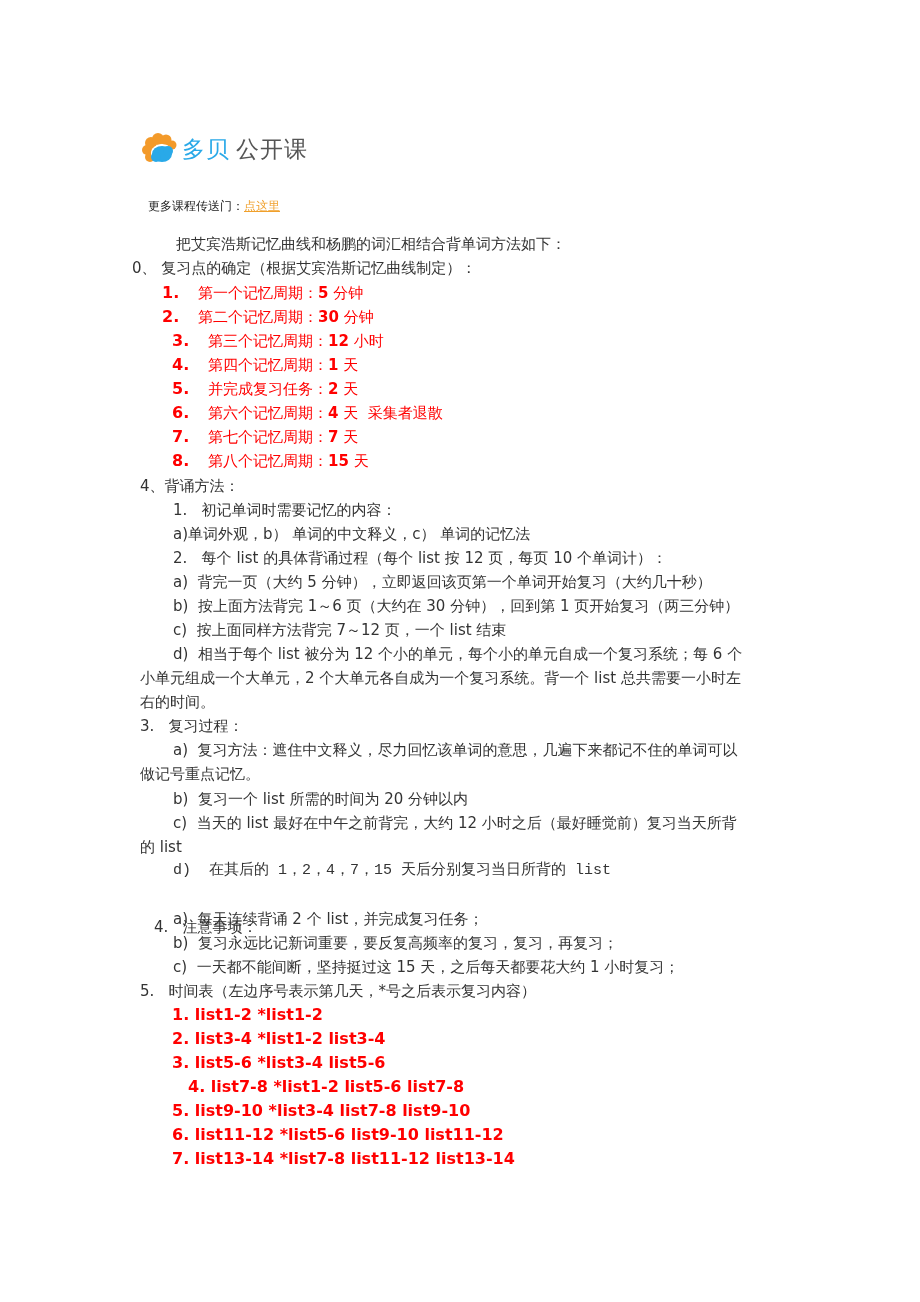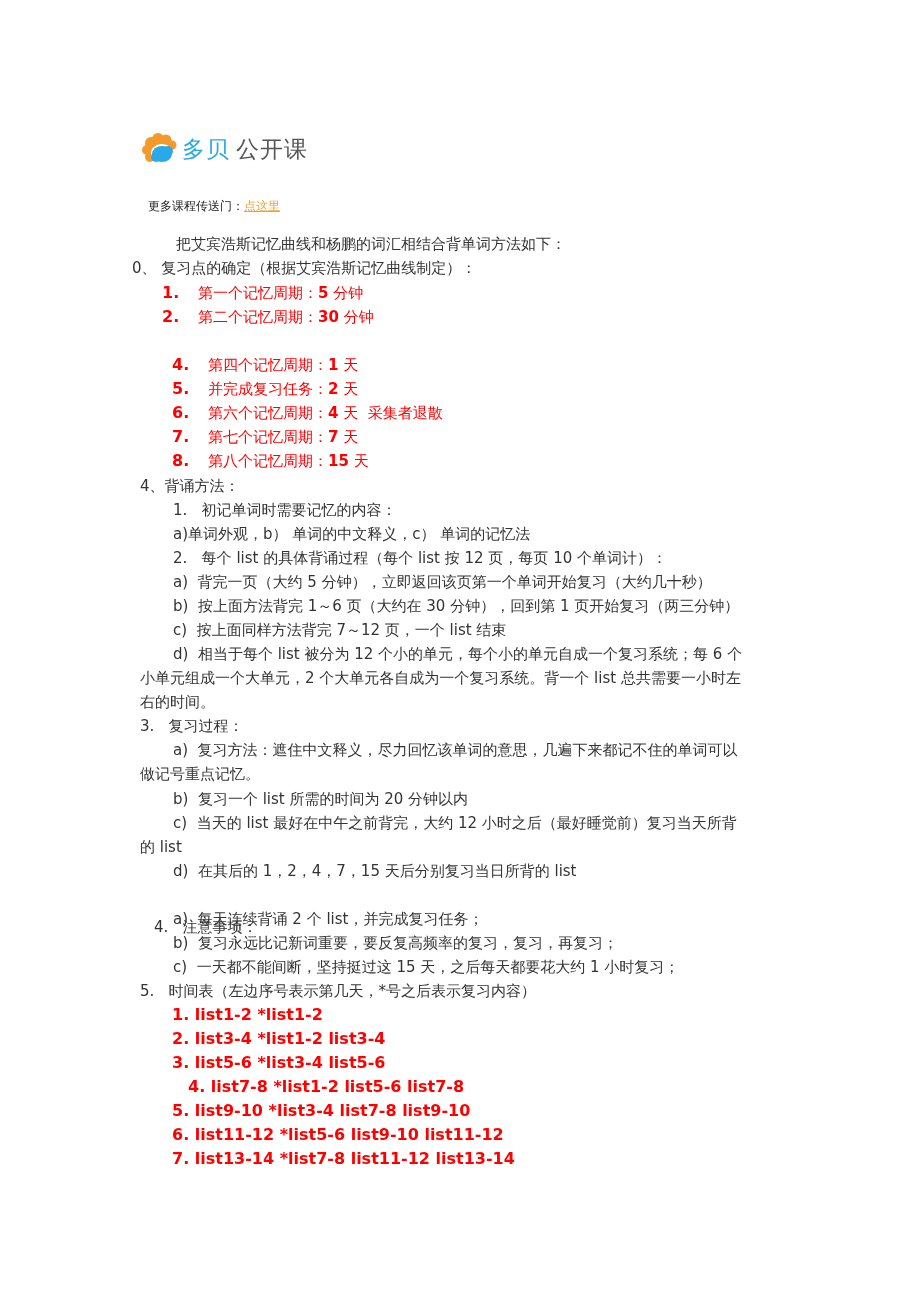--- a/index.html
+++ b/index.html
@@ -52,20 +52,23 @@
   <div class="line" style="left:152px; top:232px;margin-left:24px;">把艾宾浩斯记忆曲线和杨鹏的词汇相结合背单词方法如下：</div>
 
   <div class="line" style="left:132px; top:256px;">0、  复习点的确定（根据艾宾浩斯记忆曲线制定）：</div>
 
   <div class="line red" style="left:162px; top:281px;">
     <span class="num" style="font-size:16px">1.</span><span>第一个记忆周期：</span><b>5</b><span> 分钟</span>
   </div>
   <div class="line red" style="left:162px; top:305px;">
     <span class="num" style="font-size:16px">2.</span><span>第二个记忆周期：</span><b>30</b><span> 分钟</span>
   </div>
+  <div class="line red" style="left:172px; top:329px;">
+    <span class="num" style="font-size:16px">3.</span><span>第三个记忆周期：</span><b>12</b><span> 小时</span>
+  </div>
   <div class="line red" style="left:172px; top:353px;">
     <span class="num" style="font-size:16px">4.</span><span>第四个记忆周期：</span><b>1</b><span> 天</span>
   </div>
   <div class="line red" style="left:172px; top:377px;">
     <span class="num" style="font-size:16px">5.</span><span>并完成复习任务：</span><b>2</b><span> 天</span>
   </div>
   <div class="line red" style="left:172px; top:401px;">
     <span class="num" style="font-size:16px">6.</span><span>第六个记忆周期：</span><b>4</b><span> 天</span><span style="white-space:pre">  采集者退散</span>
   </div>
   <div class="line red" style="left:172px; top:425px;">
@@ -85,21 +88,21 @@
   <div class="line" style="left:173px; top:642px; white-space:pre;">d)  相当于每个 list 被分为 12 个小的单元，每个小的单元自成一个复习系统；每 6 个</div>
   <div class="line" style="left:140px; top:666px;">小单元组成一个大单元，2 个大单元各自成为一个复习系统。背一个 list 总共需要一小时左</div>
   <div class="line" style="left:140px; top:690px;">右的时间。</div>
 
   <div class="line" style="left:140px; top:714px; white-space:pre;">3.   复习过程：</div>
   <div class="line" style="left:173px; top:738px; white-space:pre;">a)  复习方法：遮住中文释义，尽力回忆该单词的意思，几遍下来都记不住的单词可以</div>
   <div class="line" style="left:140px; top:762px;">做记号重点记忆。</div>
   <div class="line" style="left:173px; top:787px; white-space:pre;">b)  复习一个 list 所需的时间为 20 分钟以内</div>
   <div class="line" style="left:173px; top:811px; white-space:pre;">c)  当天的 list 最好在中午之前背完，大约 12 小时之后（最好睡觉前）复习当天所背</div>
   <div class="line" style="left:140px; top:835px;">的 list</div>
-  <div class="line" style="left:173px; top:859px; white-space:pre;">d)  在其后的 1，2，4，7，15 天后分别复习当日所背的 list</div>
+  <div class="line" style="left:173px; top:859px; white-space:pre;font-family:Liberation Mono, monospace;">d)  在其后的 1，2，4，7，15 天后分别复习当日所背的 list</div>
 
   <div class="line" style="left:154px; top:883px; white-space:pre;margin-top:32px;">4.   注意事项：</div>
   <div class="line" style="left:173px; top:907px; white-space:pre;">a)  每天连续背诵 2 个 list，并完成复习任务；</div>
   <div class="line" style="left:173px; top:931px; white-space:pre;">b)  复习永远比记新词重要，要反复高频率的复习，复习，再复习；</div>
   <div class="line" style="left:173px; top:955px; white-space:pre;">c)  一天都不能间断，坚持挺过这 15 天，之后每天都要花大约 1 小时复习；</div>
 
   <div class="line" style="left:140px; top:979px; white-space:pre;">5.   时间表（左边序号表示第几天，*号之后表示复习内容）</div>
   <div class="line bold-red" style="left:172px; top:1003px;">1. list1-2 *list1-2</div>
   <div class="line bold-red" style="left:172px; top:1027px;">2. list3-4 *list1-2 list3-4</div>
   <div class="line bold-red" style="left:172px; top:1051px;">3. list5-6 *list3-4 list5-6</div>

